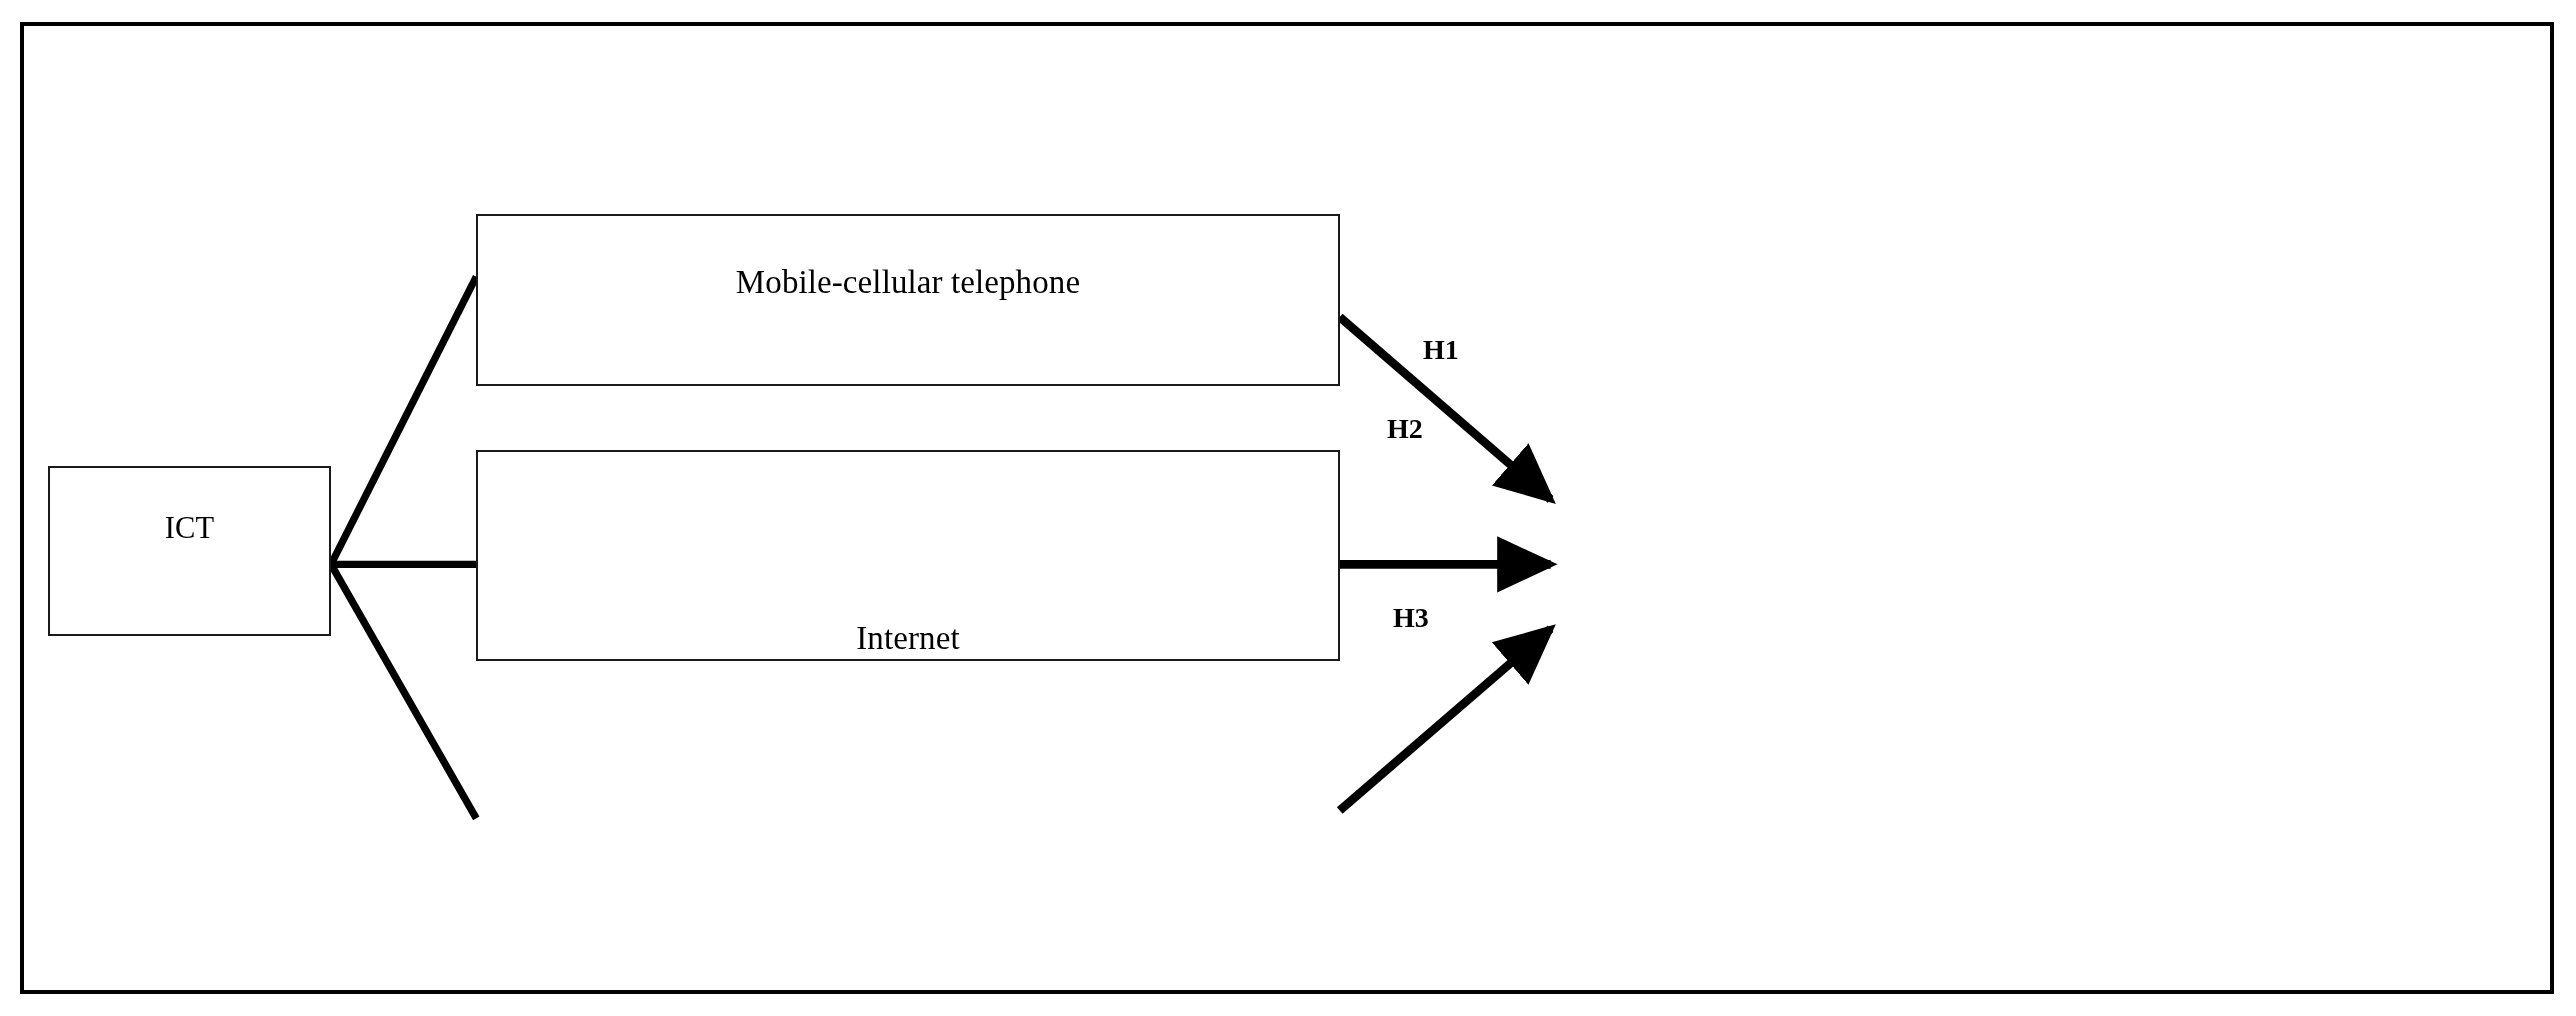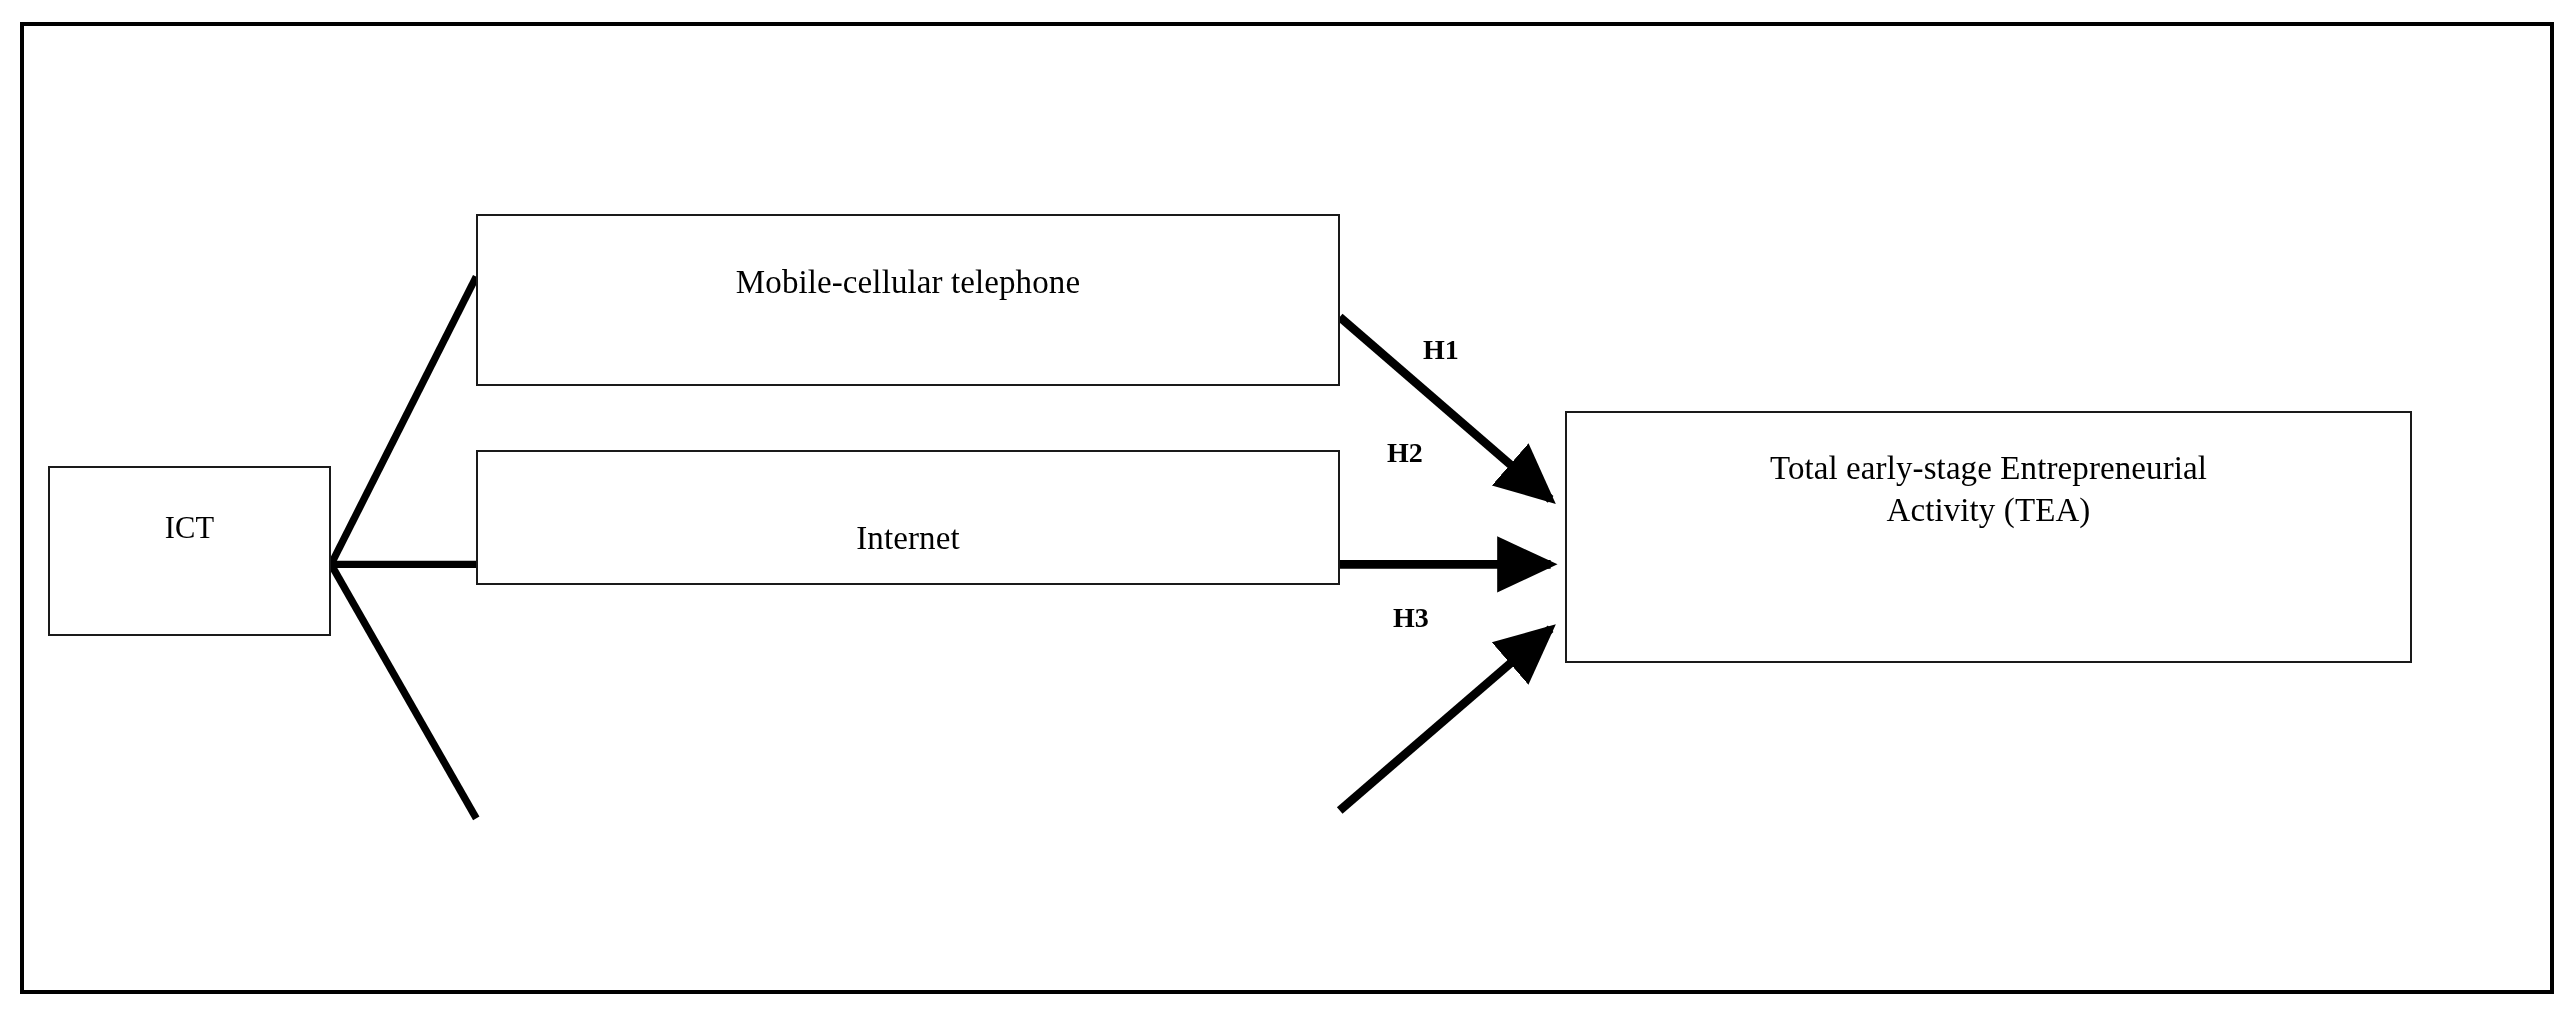--- a/index.html
+++ b/index.html
@@ -69,22 +69,22 @@
     align-items: flex-start;
   }
   #node-mobile .node-label {
     font-size: 33px;
     padding-top: 45px;
   }
   #node-internet {
     left: 476px;
     top: 450px;
     width: 864px;
-    height: 135px;
-    align-items: center;
+    height: 211px;
+    align-items: flex-end;
   }
   #node-internet .node-label {
     font-size: 33px;
     padding-top: 42px;
   }
   #node-fixed {
     left: 476px;
     top: 702px;
     width: 864px;
     height: 170px;
@@ -107,21 +107,21 @@
   }
   .edge-label {
     position: absolute;
     font-size: 28px;
     font-weight: bold;
     color: #000000;
     font-family: "Liberation Serif", "DejaVu Serif", serif;
     white-space: nowrap;
   }
   #label-h1 { left: 1423px; top: 334px; }
-  #label-h2 { left: 1387px; top: 437px; }
+  #label-h2 { left: 1387px; top: 413px; }
   #label-h3 { left: 1393px; top: 602px; }
 </style>
 </head>
 <body>
 
 <div id="canvas">
 
   <div id="outer-frame"></div>
 
   <svg id="edges-layer" viewBox="0 0 3884 1532" width="2576" height="1016" xmlns="http://www.w3.org/2000/svg">
@@ -146,23 +146,19 @@
 
   <div class="node" id="node-mobile">
     <span class="node-label">Mobile-cellular telephone</span>
   </div>
 
   <div class="node" id="node-internet">
     <span class="node-label">Internet</span>
   </div>
 
 
-  <div class="node" id="node-tea">
-    <span class="node-label">Total early-stage Entrepreneurial
-Activity (TEA)</span>
-  </div>
 
   <span class="edge-label" id="label-h1">H1</span>
   <span class="edge-label" id="label-h2">H2</span>
   <span class="edge-label" id="label-h3">H3</span>
 
 </div>
 
 
 </body></html>

